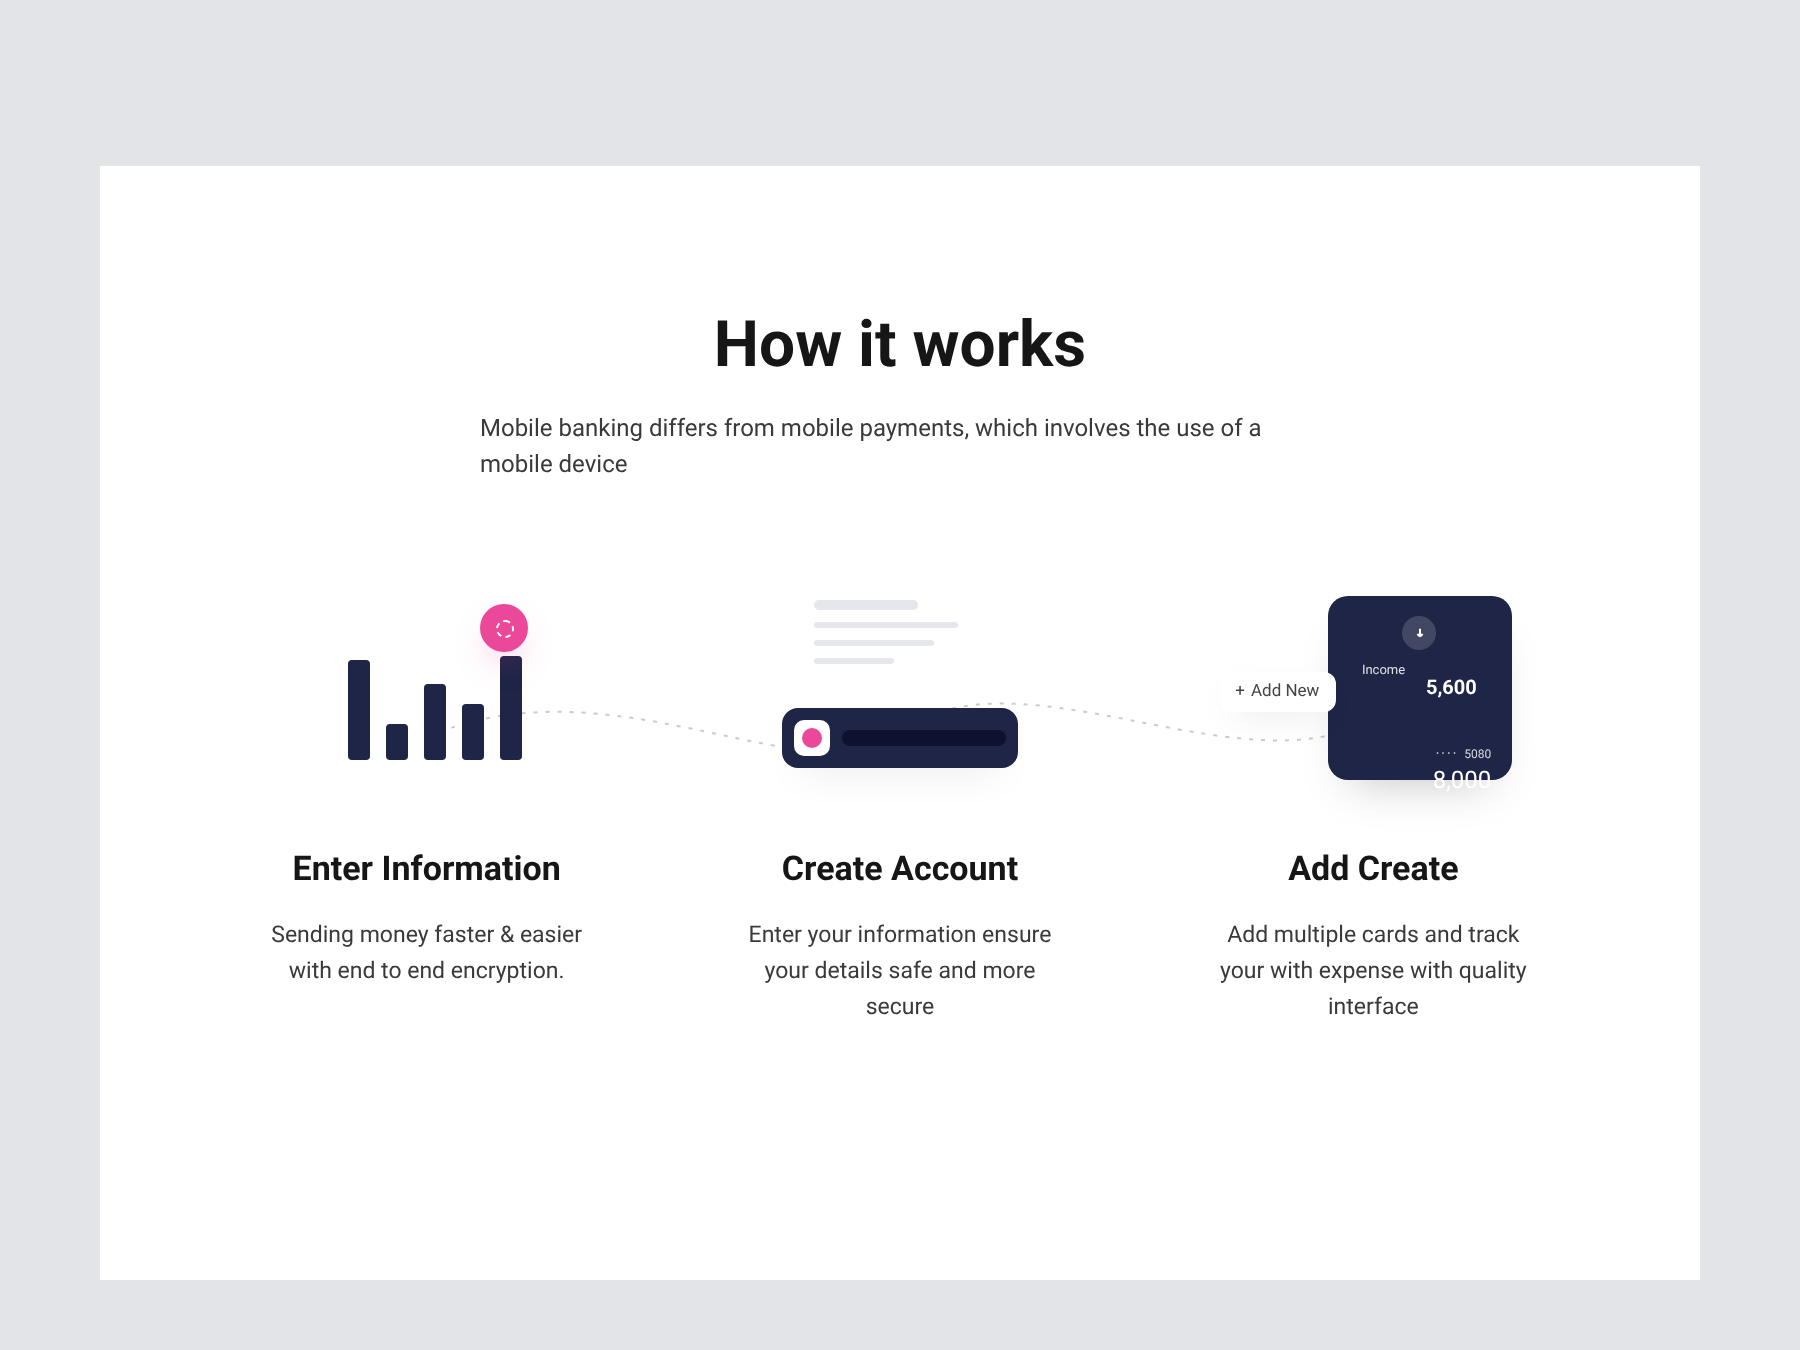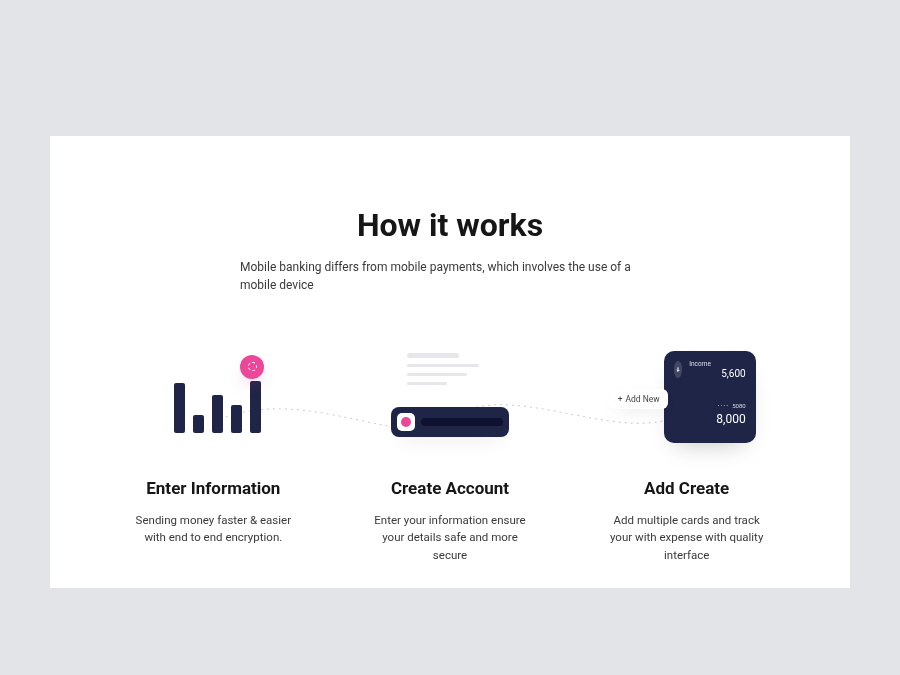--- a/index.html
+++ b/index.html
@@ -7,21 +7,21 @@
     width: 900px;
     height: 675px;
     background: #e3e4e8;
     font-family: -apple-system, BlinkMacSystemFont, 'Segoe UI', Roboto, sans-serif;
     display: flex;
     align-items: center;
     justify-content: center;
   }
   .page {
     width: 800px;
-    height: 452px;
+    height: 557px;
     background: #ffffff;
     padding: 70px 60px 40px;
     position: relative;
     margin-top: 48px;
   }
   .heading {
     font-size: 32px;
     font-weight: 700;
     color: #161616;
     text-align: center;
@@ -198,33 +198,34 @@
     border-radius: 10px;
     padding: 10px 10px 8px;
     color: #fff;
     box-shadow: 0 12px 24px -12px rgba(0,0,0,0.25);
   }
   .v3-row1 {
     display: flex;
     align-items: center;
     gap: 7px;
     margin-bottom: 14px;
+    flex-direction: column;
   }
   .v3-dl {
     width: 17px;
     height: 17px;
     background: rgba(255,255,255,0.16);
     border-radius: 50%;
     display: flex;
     align-items: center;
     justify-content: center;
   }
   .v3-labels { line-height: 1.1; }
   .v3-lbl { font-size: 6.5px; opacity: .85; }
-  .v3-val { font-size: 10px; font-weight: 400; padding-left: 32px; }
+  .v3-val { font-size: 10px; font-weight: 700; padding-left: 32px; }
   .v3-row2 { text-align: right; line-height: 1.2; }
   .v3-dots { font-size: 7px; letter-spacing: 1px; opacity:.9 }
   .v3-small { font-size: 6px; opacity:.8; margin-left:3px }
   .v3-big { font-size: 12px; font-weight: 400; }
   .v3-chip {
     position: absolute;
     top: 40px;
     left: -2px;
     background: #fff;
     border-radius: 6px;

